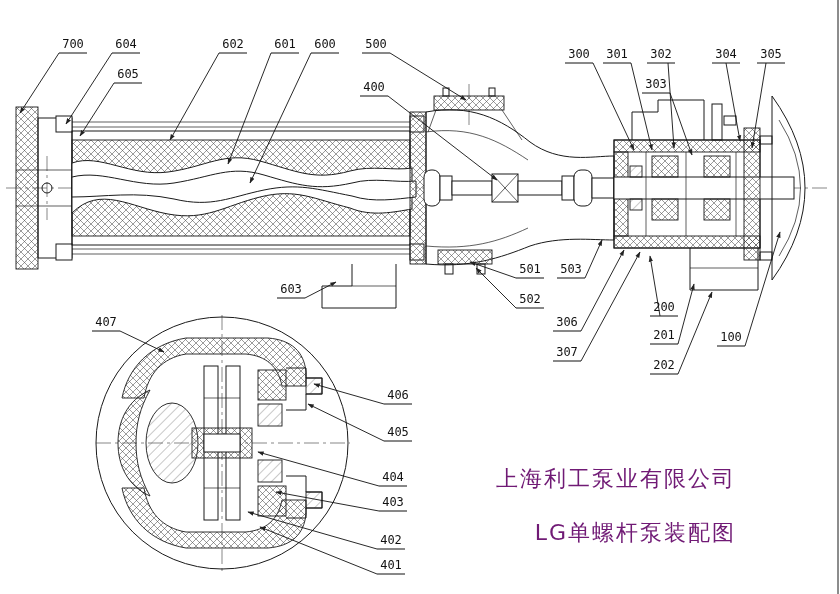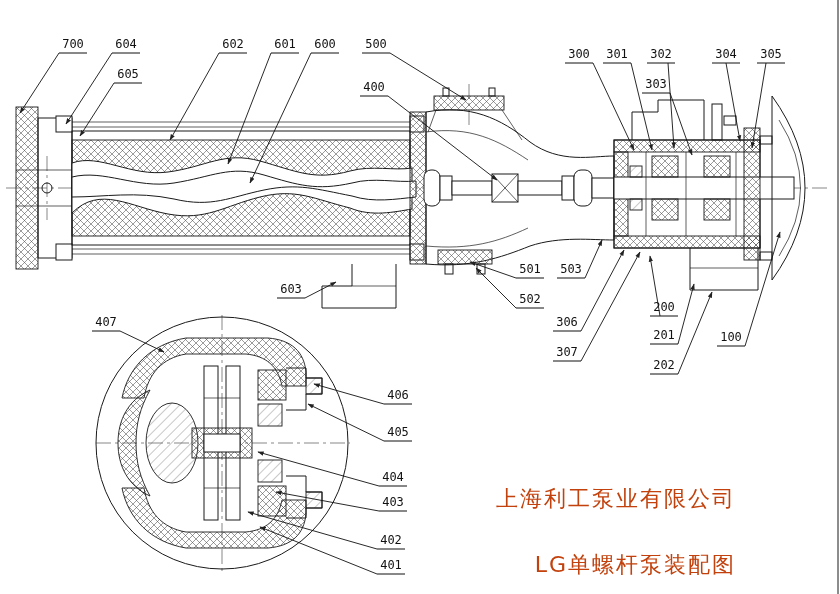--- a/index.html
+++ b/index.html
@@ -8,23 +8,23 @@
   svg{position:absolute;left:0;top:0;}
   .outline{fill:none;stroke:#1a1a1a;stroke-width:1;}
   .thin{fill:none;stroke:#1a1a1a;stroke-width:.7;}
   .centerline{fill:none;stroke:#555;stroke-width:.7;stroke-dasharray:15 4 3 4;}
   .hatched{fill:url(#xhatch);stroke:#1a1a1a;stroke-width:.9;}
   .hatched1{fill:url(#hatch);stroke:#1a1a1a;stroke-width:.9;}
   .white{fill:#ffffff;stroke:#1a1a1a;stroke-width:1;}
   .part-num{font:12px "DejaVu Sans Mono",monospace;fill:#111;}
   .underline{stroke:#111;stroke-width:1;}
   .leader{fill:none;stroke:#111;stroke-width:.9;}
-  .caption{position:absolute;left:496px;top:484px;color:#c2410c;}
+  .caption{position:absolute;left:496px;top:464px;color:#701a75;}
   .caption .line1{font-size:22px;letter-spacing:2px;}
-  .caption .line2{font-size:22px;letter-spacing:2px;margin-top:36px;}
+  .caption .line2{font-size:22px;letter-spacing:2px;margin-top:24px;}
 </style>
 </head>
 <body>
 
 <div class="canvas">
 <svg width="840" height="594" viewBox="0 0 840 594">
   <defs>
     <pattern id="hatch" patternUnits="userSpaceOnUse" width="7" height="7" patternTransform="rotate(45)">
       <line x1="0" y1="0" x2="0" y2="7" stroke="#444" stroke-width="0.6"></line>
     </pattern>

